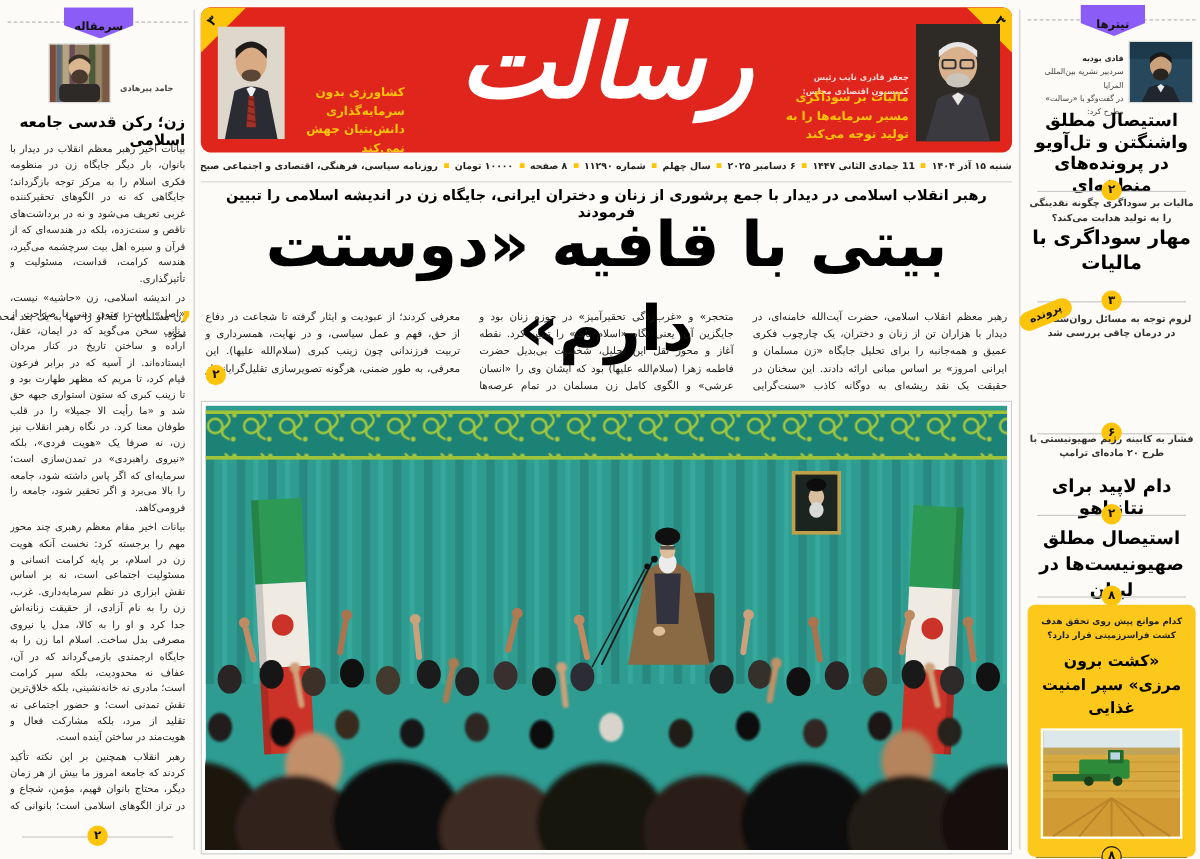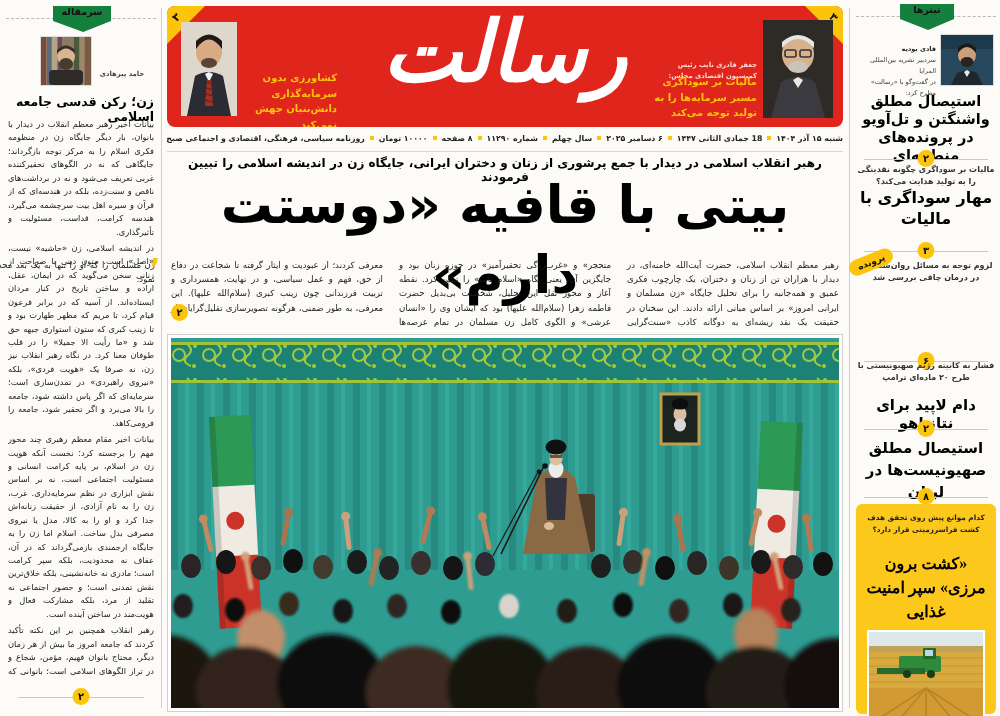--- a/index.html
+++ b/index.html
@@ -1,20 +1,20 @@
 <!DOCTYPE html>
 <html lang="fa" dir="rtl"><head>
 <meta charset="utf-8">
 <style>
   html,body{margin:0;padding:0;background:#e9e7e2;}
   #page{position:relative;width:1000px;height:716px;background:#fcfbf8;overflow:hidden;
         font-family:"DejaVu Sans",sans-serif;direction:rtl;color:#1a1a1a;}
   
-  .tab{position:absolute;background:#15803d;font-weight:bold;font-size:9.5px;text-align:center;
-       clip-path:polygon(0 0,100% 0,100% 58%,52% 100%,0 58%);padding-top:0;height:26px;box-sizing:border-box;color:#111;z-index:3;}
+  .tab{position:absolute;background:#8b5cf6;font-weight:bold;font-size:9.5px;text-align:center;
+       clip-path:polygon(0 0,100% 0,100% 58%,52% 100%,0 58%);padding-top:11px;height:26px;box-sizing:border-box;color:#111;z-index:3;}
   .dash{position:absolute;border-top:1px dashed #b9b9b9;left:0;right:0;}
   .vline{position:absolute;width:1px;background:#cfcfcf;}
   .sep{position:absolute;height:18px;}
   .sepline{position:absolute;top:9px;left:0;right:0;border-top:1px solid #c9c9c9;}
   .pnum{position:absolute;left:50%;top:0;transform:translateX(-50%);width:17px;height:17px;border-radius:50%;
         background:#fcc50b;color:#111;font-size:10px;font-weight:bold;text-align:center;line-height:17px;font-style:normal;}
   
   #editorial{position:absolute;left:6px;top:6px;width:150px;height:704px;}
   #editorial .dash{top:12px;}
   #ed-photo{position:absolute;left:34px;top:30px;width:52px;height:50px;border:1px solid #ddd;box-sizing:border-box;}
@@ -70,21 +70,21 @@
   #s3-kick{position:absolute;left:0;right:0;top:256px;text-align:center;font-size:8px;font-weight:bold;color:#333;line-height:1.5;}
   #s3-head{position:absolute;left:0;right:0;top:282px;text-align:center;font-size:20px;font-weight:bold;line-height:1.35;color:#000;}
   .badge{position:absolute;left:-8px;top:250px;background:#fcc50b;border-radius:10px;padding:3px 9px;font-size:9px;
          font-weight:bold;transform:rotate(-22deg);color:#111;z-index:4;}
   #s4-kick{position:absolute;left:0;right:0;top:356px;text-align:center;font-size:8px;font-weight:bold;color:#333;line-height:1.5;}
   #s4-head{position:absolute;left:0;right:0;top:392px;text-align:center;font-size:15px;font-weight:bold;color:#000;}
   #s5-head{position:absolute;left:0;right:0;top:434px;text-align:center;font-size:15px;font-weight:bold;line-height:1.45;color:#000;}
   #feature{position:absolute;left:0;right:0;top:500px;height:210px;background:#fcc81c;border-radius:6px;
            padding:8px 7px;box-sizing:border-box;text-align:center;}
   #ft-kick{font-size:7.3px;font-weight:bold;color:#222;line-height:1.6;}
-  #ft-head{font-size:16px;font-weight:bold;color:#000;line-height:1.5;margin-top:17px;font-family:Liberation Serif, serif;}
+  #ft-head{font-size:13px;font-weight:bold;color:#000;line-height:1.5;margin-top:7px;}
   #ft-img{margin-top:6px;border:2px solid #fff;display:inline-block;line-height:0;}
   #feature .sep{position:relative;margin-top:4px;height:18px;}
   #feature .sepline{border-top:1px solid #ab8a0c;}
   #feature .pnum{border:1px solid #222;box-sizing:border-box;line-height:15px;}
 </style>
 </head>
 <body>
 
 <div id="page">
 
@@ -162,21 +162,21 @@
         <path d="M30,60 L35,68 L40,60 L35,57 Z" fill="#ece9e4"></path>
       </svg>
     </div>
     <div id="bn-rcap">جعفر قادری نایب رئیس کمیسیون اقتصادی مجلس:</div>
     <div id="bn-rhead">مالیات بر سوداگری مسیر سرمایه‌ها را به تولید توجه می‌کند</div>
   </div>
 
   <div id="dateline">
     <span>شنبه ۱۵ آذر ۱۴۰۴</span>
       <i class="dot"></i>
-    <span>18 جمادی الثانی ۱۴۴۷</span>
+    <span>11 جمادی الثانی ۱۴۴۷</span>
       <i class="dot"></i>
     <span>۶ دسامبر ۲۰۲۵</span>
       <i class="dot"></i>
     <span>سال چهلم</span>
       <i class="dot"></i>
     <span>شماره ۱۱۲۹۰</span>
       <i class="dot"></i>
     <span>۸ صفحه</span>
       <i class="dot"></i>
     <span>۱۰۰۰۰ تومان</span>

